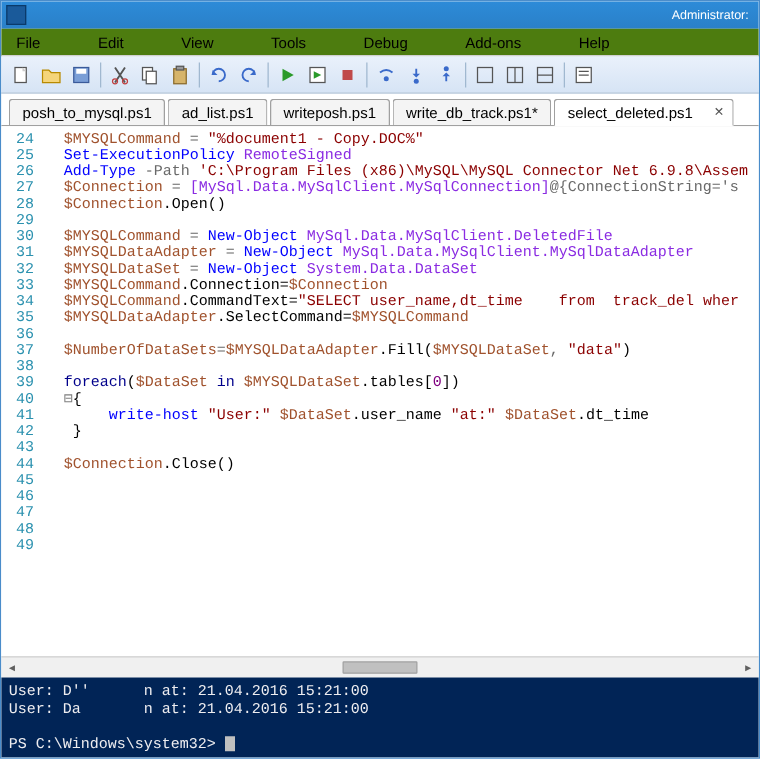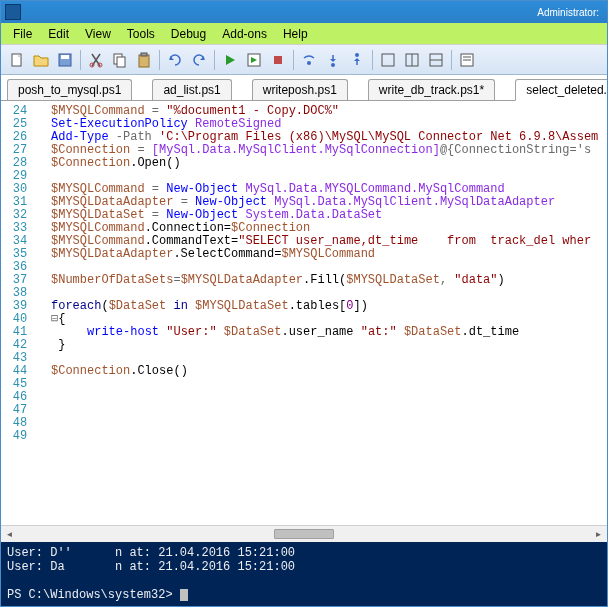--- a/index.html
+++ b/index.html
@@ -1,26 +1,26 @@
 <!DOCTYPE html>
 <html><head>
 <meta charset="utf-8">
 <style>
   * { margin: 0; padding: 0; box-sizing: border-box; }
   body { font-family: "Segoe UI", Tahoma, sans-serif; font-size: 12px; width: 608px; height: 607px; overflow: hidden; background: #fff; display: flex; flex-direction: column; border: 1px solid #4a8cca; }
   .titlebar { background: linear-gradient(to bottom, #2d8bd8, #2a80c8); color: #fff; height: 22px; display: flex; align-items: center; padding: 0 4px; font-size: 10px; }
   .titlebar .icon { width: 16px; height: 16px; background: #1a5a9a; border: 1px solid #0a3a6a; display: inline-block; margin-right: 4px; }
   .titlebar .title { flex: 1; text-align: right; padding-right: 4px; }
-  .menubar { background: #bef264; height: 22px; display: flex; align-items: center; padding: 0 4px; border-bottom: 1px solid #d0d0d0; }
+  .menubar { background: #4d7c0f; height: 22px; display: flex; align-items: center; padding: 0 4px; border-bottom: 1px solid #d0d0d0; gap: 30px; }
   .menubar .item { padding: 2px 8px; cursor: default; }
   .toolbar { background: linear-gradient(to bottom, #eaf1fb, #d6e4f5); height: 30px; display: flex; align-items: center; padding: 0 4px; border-bottom: 1px solid #a0b8d0; gap: 0; }
   .toolbar .btn { width: 22px; height: 22px; display: flex; align-items: center; justify-content: center; margin: 0 1px; border: 1px solid transparent; border-radius: 2px; }
   .toolbar .sep { width: 1px; height: 20px; background: #a0b8d0; margin: 0 3px; }
   .toolbar svg { width: 16px; height: 16px; }
-  .tabrow { background: #fff; height: 26px; display: flex; align-items: flex-end; padding: 0 6px; border-bottom: 1px solid #a0a0a0; gap: 20px; }
+  .tabrow { background: #fff; height: 26px; display: flex; align-items: flex-end; padding: 0 6px; border-bottom: 1px solid #a0a0a0; gap: 2px; }
   .tab { border: 1px solid #a0a0a0; border-bottom: none; background: #f4f4f4; padding: 3px 10px; font-size: 12px; border-radius: 3px 3px 0 0; cursor: default; position: relative; }
   .tab.active { background: #fff; border-bottom: 1px solid #fff; margin-bottom: -1px; padding-right: 32px; }
   .tab .close { position: absolute; right: 4px; top: 50%; transform: translateY(-50%); font-size: 10px; color: #555; width: 14px; height: 14px; display: flex; align-items: center; justify-content: center; }
   .editor { flex: 1; display: flex; overflow: hidden; background: #fff; font-family: Consolas, "Courier New", monospace; font-size: 12px; line-height: 13px; }
   .gutter { width: 44px; text-align: center; padding: 4px 6px 0 0; color: #2b91af; background: #fff; user-select: none; white-space: pre; }
   .code { flex: 1; padding: 4px 0 0 6px; white-space: pre; overflow: hidden; color: #000; position: relative; }
   .fold { color: #808080; }
   .kw { color: #00008b; }
   .var { color: #a0522d; }
   .str { color: #8b0000; }
@@ -205,21 +205,21 @@
 47
 48
 49
 </div>
   <div class="code" id="code"><span class="var">$MYSQLCommand</span> <span class="op">=</span> <span class="str">"%document1 - Copy.DOC%"</span>
 <span class="cmd">Set-ExecutionPolicy</span> <span class="type">RemoteSigned</span>
 <span class="cmd">Add-Type</span> <span class="op">-Path</span> <span class="str">'C:\Program Files (x86)\MySQL\MySQL Connector Net 6.9.8\Assem</span>
 <span class="var">$Connection</span> <span class="op">=</span> <span class="type">[MySql.Data.MySqlClient.MySqlConnection]</span><span class="op">@{ConnectionString='s</span>
 <span class="var">$Connection</span>.Open()
 
-<span class="var">$MYSQLCommand</span> <span class="op">=</span> <span class="cmd">New-Object</span> <span class="type">MySql.Data.MYSQLCommand.MySqlCommand</span>
+<span class="var">$MYSQLCommand</span> <span class="op">=</span> <span class="cmd">New-Object</span> <span class="type">MySql.Data.MySqlClient.DeletedFile</span>
 <span class="var">$MYSQLDataAdapter</span> <span class="op">=</span> <span class="cmd">New-Object</span> <span class="type">MySql.Data.MySqlClient.MySqlDataAdapter</span>
 <span class="var">$MYSQLDataSet</span> <span class="op">=</span> <span class="cmd">New-Object</span> <span class="type">System.Data.DataSet</span>
 <span class="var">$MYSQLCommand</span>.Connection=<span class="var">$Connection</span>
 <span class="var">$MYSQLCommand</span>.CommandText=<span class="str">"SELECT user_name,dt_time    from  track_del wher</span>
 <span class="var">$MYSQLDataAdapter</span>.SelectCommand=<span class="var">$MYSQLCommand</span>
 
 <span class="var">$NumberOfDataSets</span><span class="op">=</span><span class="var">$MYSQLDataAdapter</span>.Fill(<span class="var">$MYSQLDataSet</span><span class="op">,</span> <span class="str">"data"</span>)
 
 <span class="kw">foreach</span>(<span class="var">$DataSet</span> <span class="kw">in</span> <span class="var">$MYSQLDataSet</span>.tables[<span class="num">0</span>])
 <span class="fold">⊟</span>{

